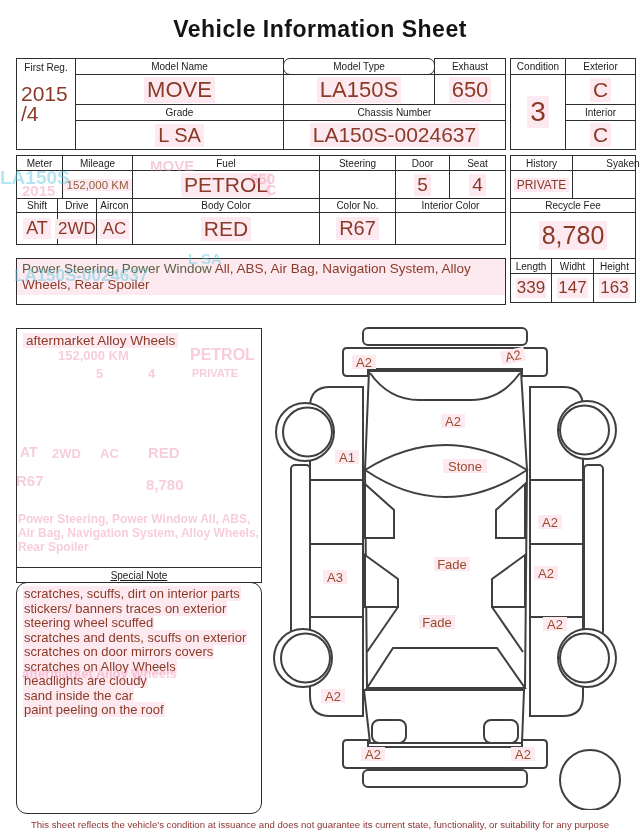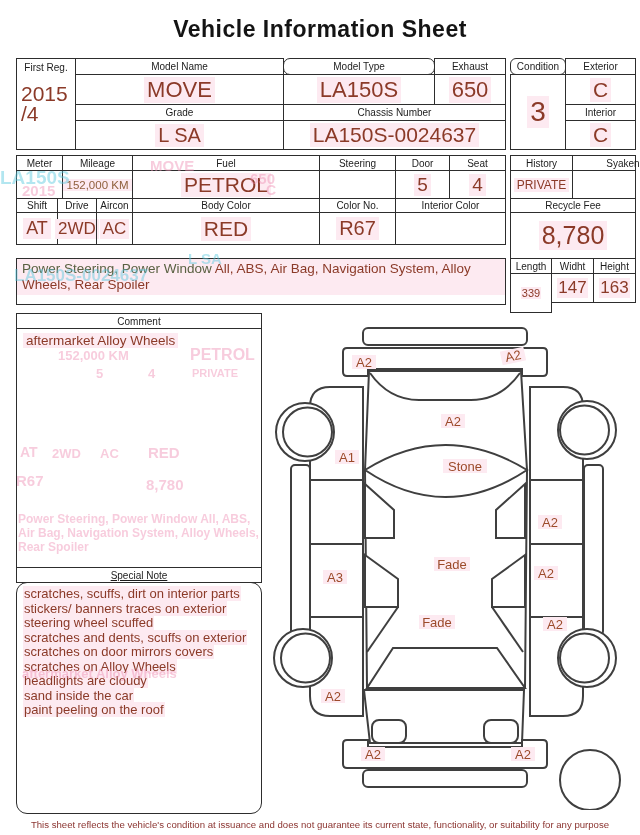--- a/index.html
+++ b/index.html
@@ -61,21 +61,21 @@
   <div class="c h" style="left:75px;top:104px;width:209px;height:17px;">Grade</div>
   <div class="c v" style="left:75px;top:120px;width:209px;height:30px;font-size:20px;">
       <span class="hl">L SA</span>
     </div>
 
   <div class="c h" style="left:283px;top:104px;width:223px;height:17px;">Chassis Number</div>
   <div class="c v" style="left:283px;top:120px;width:223px;height:30px;font-size:21px;">
       <span class="hl">LA150S-0024637</span>
     </div>
 
-  <div class="c h" style="left:510px;top:58px;width:56px;height:17px;border-radius:6px;">Condition</div>
+  <div class="c h" style="left:510px;top:58px;width:56px;height:17px;">Condition</div>
   <div class="c v" style="left:510px;top:74px;width:56px;height:76px;font-size:28px;">
       <span class="hl">3</span>
     </div>
   <div class="c h" style="left:565px;top:58px;width:71px;height:17px;">Exterior</div>
   <div class="c v" style="left:565px;top:74px;width:71px;height:31px;font-size:21px;">
       <span class="hl">C</span>
     </div>
   <div class="c h" style="left:565px;top:104px;width:71px;height:17px;">Interior</div>
   <div class="c v" style="left:565px;top:120px;width:71px;height:30px;font-size:21px;">
       <span class="hl">C</span>
@@ -135,31 +135,30 @@
     </div>
   <div class="c h" style="left:572px;top:155px;width:64px;height:16px;padding-left:38px;">Syaken</div>
   <div class="c v" style="left:572px;top:170px;width:64px;height:29px;"></div>
   <div class="c h" style="left:510px;top:198px;width:126px;height:15px;">Recycle Fee</div>
   <div class="c v" style="left:510px;top:212px;width:126px;height:47px;font-size:25px;">
       <span class="hl">8,780</span>
     </div>
   <div class="c h" style="left:510px;top:258px;width:42px;height:16px;">Length</div>
   <div class="c h" style="left:551px;top:258px;width:43px;height:16px;">Widht</div>
   <div class="c h" style="left:593px;top:258px;width:43px;height:16px;">Height</div>
-  <div class="c v" style="left:510px;top:273px;width:42px;height:40px;font-size:11px;">
+  <div class="c v" style="left:510px;top:273px;width:42px;height:30px;font-size:17px;">
       <span class="hl" style="padding:0 1px;">339</span>
     </div>
   <div class="c v" style="left:551px;top:273px;width:43px;height:30px;font-size:17px;">
       <span class="hl" style="padding:0 1px;text-align:center;">147</span>
     </div>
   <div class="c v" style="left:593px;top:273px;width:43px;height:30px;font-size:17px;">
       <span class="hl" style="padding:0 1px;">163</span>
     </div>
 
-  <div class="c h" style="left:16px;top:313px;width:246px;height:16px;">Comment</div>
   <div class="c tl" style="left:16px;top:328px;width:246px;height:240px;padding:4px 6px;">
     <span class="hl" style="font-size:13.5px;color:#8b3a28;">aftermarket Alloy Wheels</span>
   </div>
 
   <div class="c h" style="left:16px;top:567px;width:246px;height:16px;text-decoration:underline;">Special Note</div>
   <div class="c tl" style="left:16px;top:582px;width:246px;height:232px;padding:4px 6px;flex-direction:column;border-radius:11px;">
     <div class="note-line"><span class="hl wrap">scratches, scuffs, dirt on interior parts</span></div>
     <div class="note-line"><span class="hl wrap">stickers/ banners traces on exterior</span></div>
     <div class="note-line"><span class="hl wrap">steering wheel scuffed</span></div>
     <div class="note-line"><span class="hl wrap">scratches and dents, scuffs on exterior</span></div>

